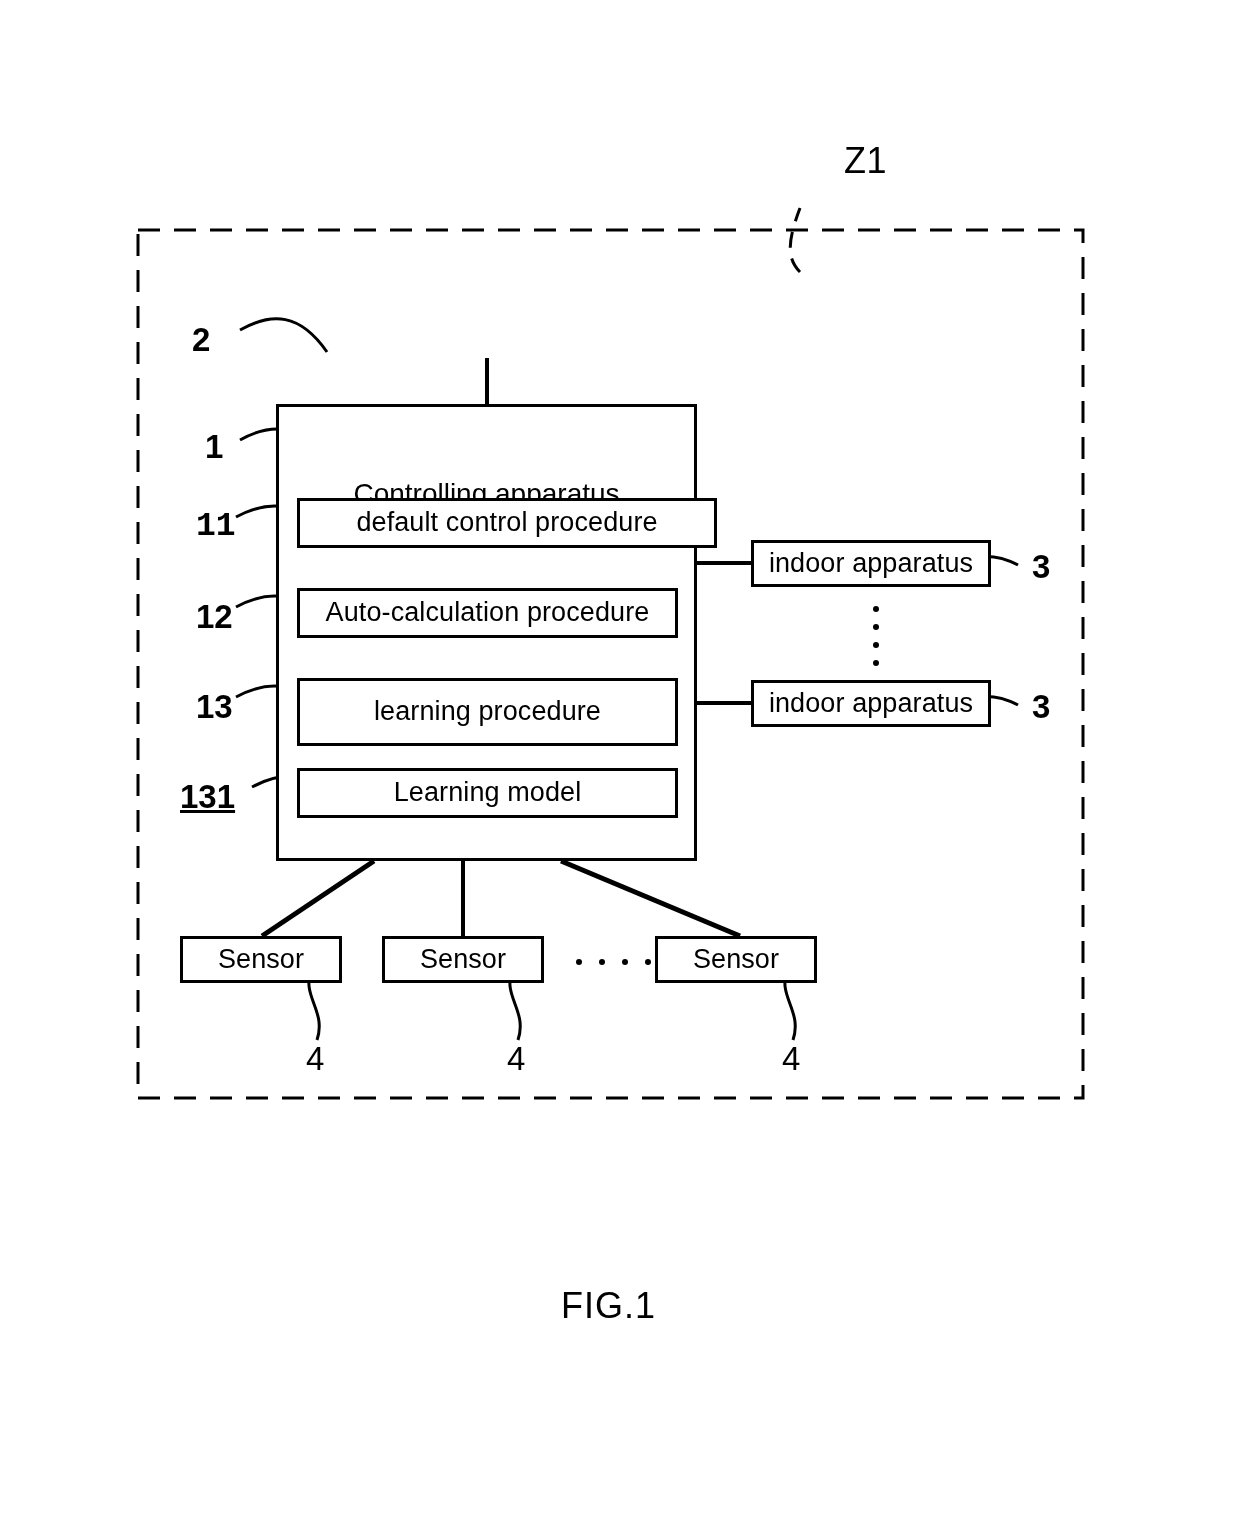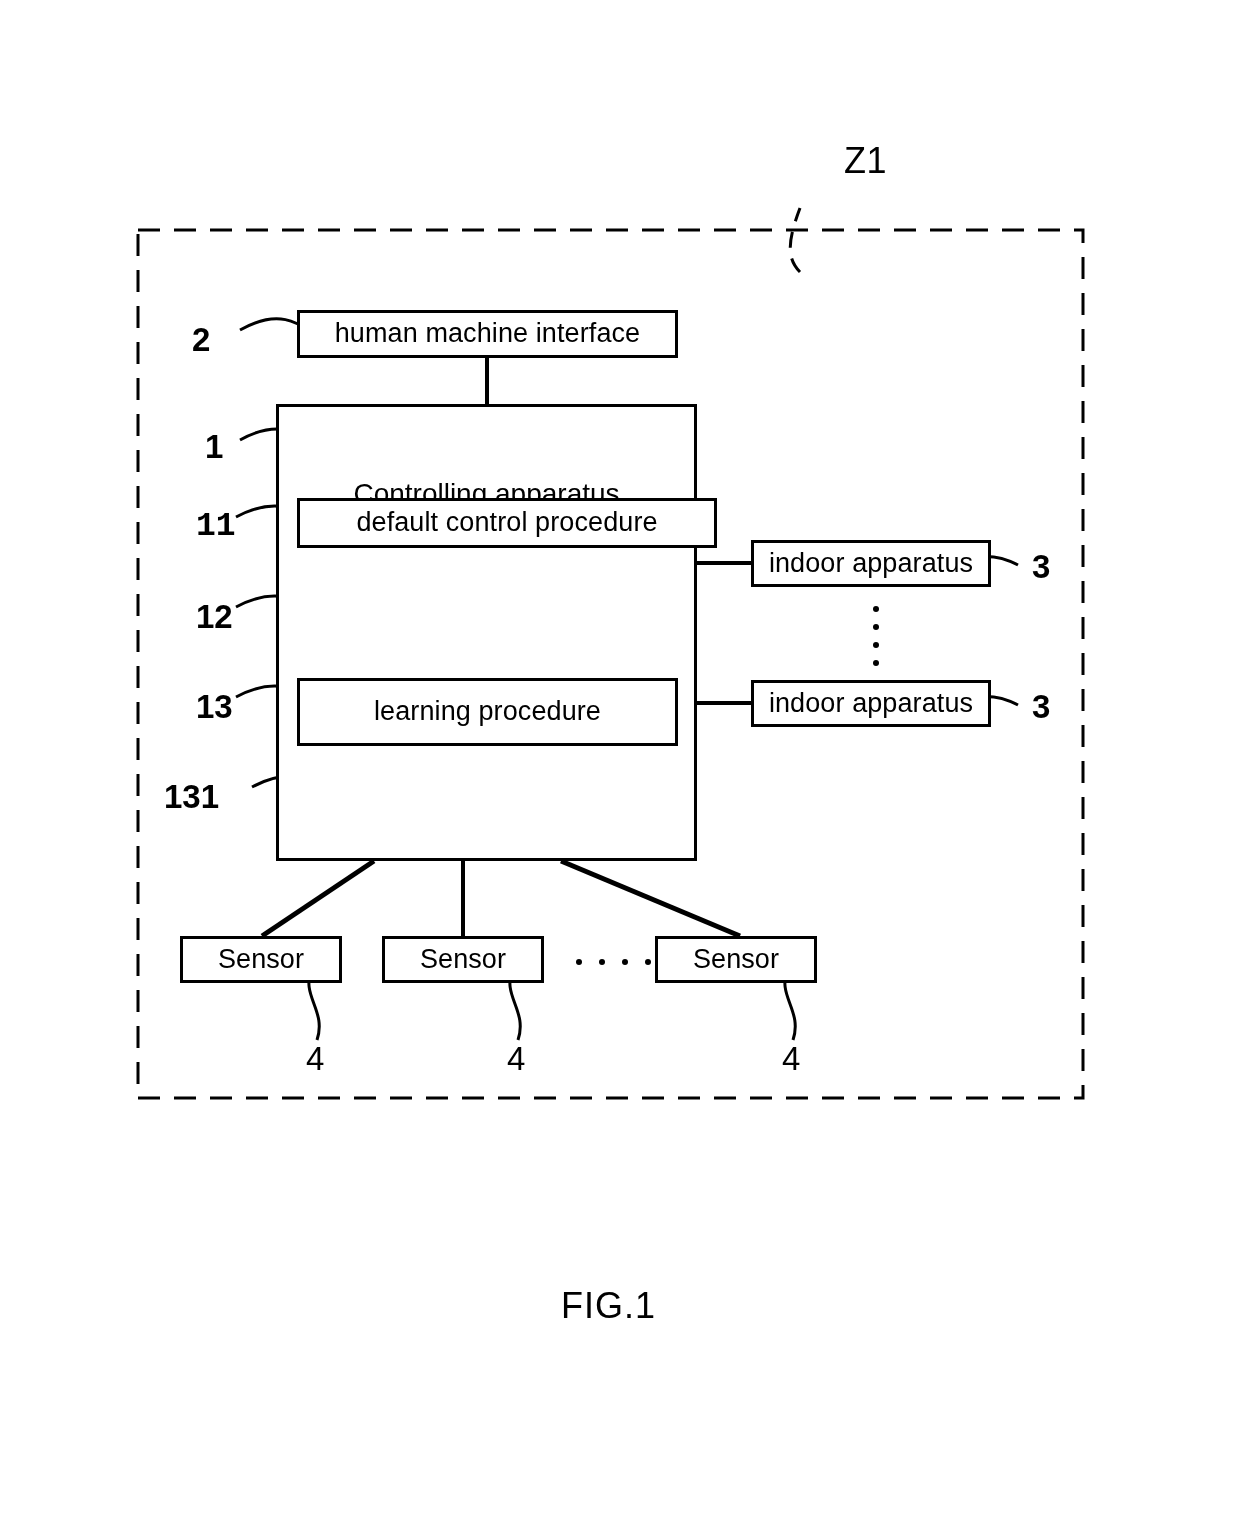--- a/index.html
+++ b/index.html
@@ -125,43 +125,46 @@
     <path d="M 312 968 C 300 996 327 1010 317 1040" fill="none" stroke="#000000" stroke-width="3"></path>
 
     <path d="M 513 968 C 501 996 528 1010 518 1040" fill="none" stroke="#000000" stroke-width="3"></path>
 
     <path d="M 788 968 C 776 996 803 1010 793 1040" fill="none" stroke="#000000" stroke-width="3"></path>
 
   </svg>
 
   <div class="plain-text outer-title" style="left:812px; top:143px;margin-left:32px;">Z1</div>
 
-  <div class="node-box" style="left:297px; top:310px; width:381px; height:48px;">
-    <span class="node-label">human machine interface</span>
-  </div>
   <div class="plain-text ref-num" style="left:192px; top:323px;">2</div>
 
   <div class="node-box" style="left:276px; top:404px; width:421px; height:457px; display:block;">
     <div class="container-title" style="left:0; right:0; top:28px; text-align:center; font-size:28px;">Controlling apparatus</div>
   </div>
   <div class="plain-text ref-num" style="left:205px; top:430px;">1</div>
 
   <div class="node-box" style="left:297px; top:498px; width:420px; height:50px;">
     <span class="node-label">default control procedure</span>
   </div>
   <div class="plain-text ref-num" style="left:196px; top:510px;font-family:Liberation Mono, monospace;">11</div>
 
+  <div class="node-box" style="left:297px; top:588px; width:381px; height:50px;">
+    <span class="node-label">Auto-calculation procedure</span>
+  </div>
   <div class="plain-text ref-num" style="left:196px; top:600px;">12</div>
 
   <div class="node-box" style="left:297px; top:678px; width:381px; height:68px;">
     <span class="node-label">learning procedure</span>
   </div>
   <div class="plain-text ref-num" style="left:196px; top:690px;">13</div>
 
-  <div class="plain-text ref-num" style="left:164px; top:780px;">131</div>
+  <div class="node-box" style="left:297px; top:768px; width:381px; height:50px;">
+    <span class="node-label">Learning model</span>
+  </div>
+  <div class="plain-text ref-num" style="left:180px; top:780px;text-decoration:underline;">131</div>
 
   <div class="node-box" style="left:751px; top:540px; width:240px; height:47px;">
     <span class="node-label">indoor apparatus</span>
   </div>
   <div class="plain-text ref-num" style="left:1032px; top:550px;">3</div>
 
   <div>
     <div class="dot" style="left:873px; top:606px;"></div>
     <div class="dot" style="left:873px; top:624px;"></div>
     <div class="dot" style="left:873px; top:642px;"></div>

